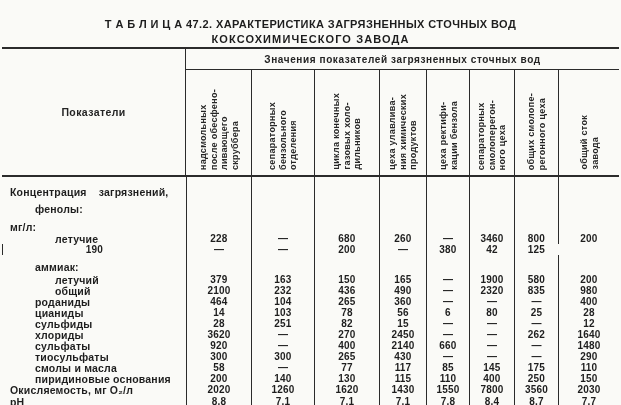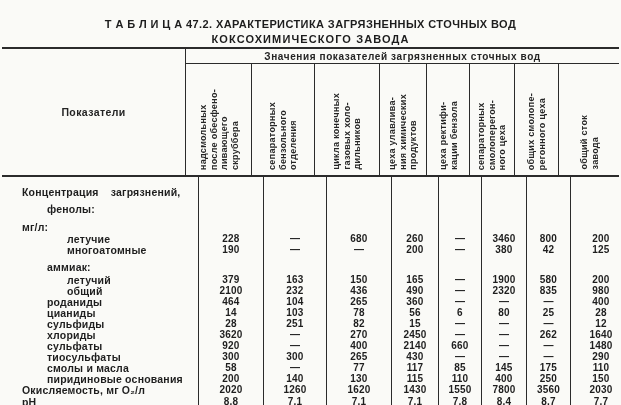--- a/index.html
+++ b/index.html
@@ -17,35 +17,35 @@
   .title .l2 { letter-spacing:1.1px; }
 
   
   .tbl { position:absolute; left:2px; top:47px; width:617px; border-top:2px solid #2b2b2b; }
 
   .hdr { display:flex; border-bottom:2px solid #2b2b2b; height:128px; }
   .hdr-left { width:184px; display:flex; align-items:center; justify-content:center; }
   .hdr-left .lab { font-weight:700; font-size:10.5px; letter-spacing:.4px; color:#242424; }
   .hdr-right { flex:1; border-left:1.5px solid #2b2b2b; display:flex; flex-direction:column; }
   .span-hdr {
-    height:15px; display:flex; align-items:center; justify-content:center;
+    height:21px; display:flex; align-items:center; justify-content:center;
     font-weight:700; font-size:10px; letter-spacing:.6px; color:#242424;
     border-bottom:1.5px solid #2b2b2b;
   }
   .rot-row { flex:1; display:grid; grid-template-columns:65px 63px 65px 47px 43px 45px 44px 61px; }
   .rot-cell { display:flex; justify-content:center; align-items:flex-end; padding-bottom:5px; overflow:hidden; }
   .rot-cell + .rot-cell { border-left:1.5px solid #2b2b2b; }
   .rot {
     writing-mode:vertical-rl; transform:rotate(180deg);
     white-space:pre-line; font-weight:700; font-size:9px; line-height:10.5px;
     letter-spacing:.3px; color:#262626; text-align:left;
   }
 
   .t-body { padding-bottom:6px; }
-  .t-row { display:grid; grid-template-columns:184px 65px 63px 65px 47px 43px 45px 44px 61px;margin-left:12px; }
+  .t-row { display:grid; grid-template-columns:184px 65px 63px 65px 47px 43px 45px 44px 61px; }
   .cell { display:flex; align-items:flex-end; }
   .cell.val { justify-content:center; font-size:10px; font-weight:700; line-height:10px; color:#1e1e1e; border-left:1.5px solid #2b2b2b; letter-spacing:.2px; }
   .cell.label { font-size:10.5px; font-weight:700; line-height:10.5px; color:#1e1e1e; white-space:nowrap; letter-spacing:.2px; }
   .ind0 { padding-left:8px; }
   .ind1 { padding-left:33px; }
   .ind2 { padding-left:53px; }
   .wide-gap { word-spacing:9px; }
 
   
   .h20{height:20px}.h18{height:18px}.h17{height:17px}.h13{height:13px}
@@ -151,21 +151,20 @@
           <div class="cell val">228</div>
           <div class="cell val">—</div>
           <div class="cell val">680</div>
           <div class="cell val">260</div>
           <div class="cell val">—</div>
           <div class="cell val">3460</div>
           <div class="cell val">800</div>
           <div class="cell val">200</div>
         </div>
         <div class="t-row h11">
-          <div class="cell label ind2">многоатомные</div>
           <div class="cell val">190</div>
           <div class="cell val">—</div>
           <div class="cell val">—</div>
           <div class="cell val">200</div>
           <div class="cell val">—</div>
           <div class="cell val">380</div>
           <div class="cell val">42</div>
           <div class="cell val">125</div>
         </div>
         <div class="t-row h17">

